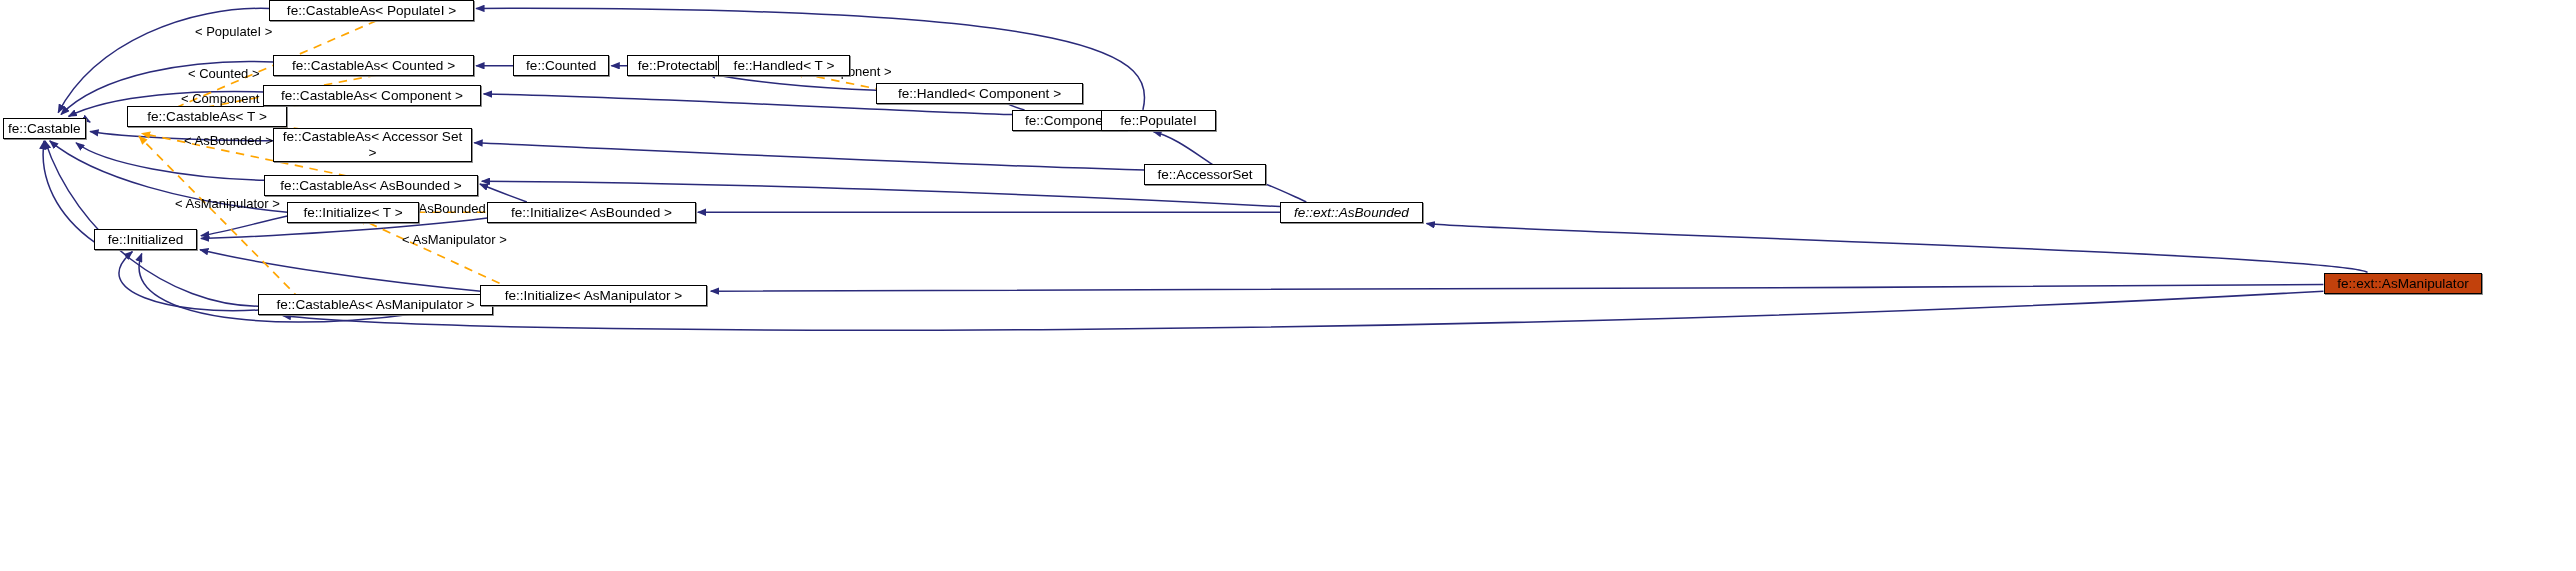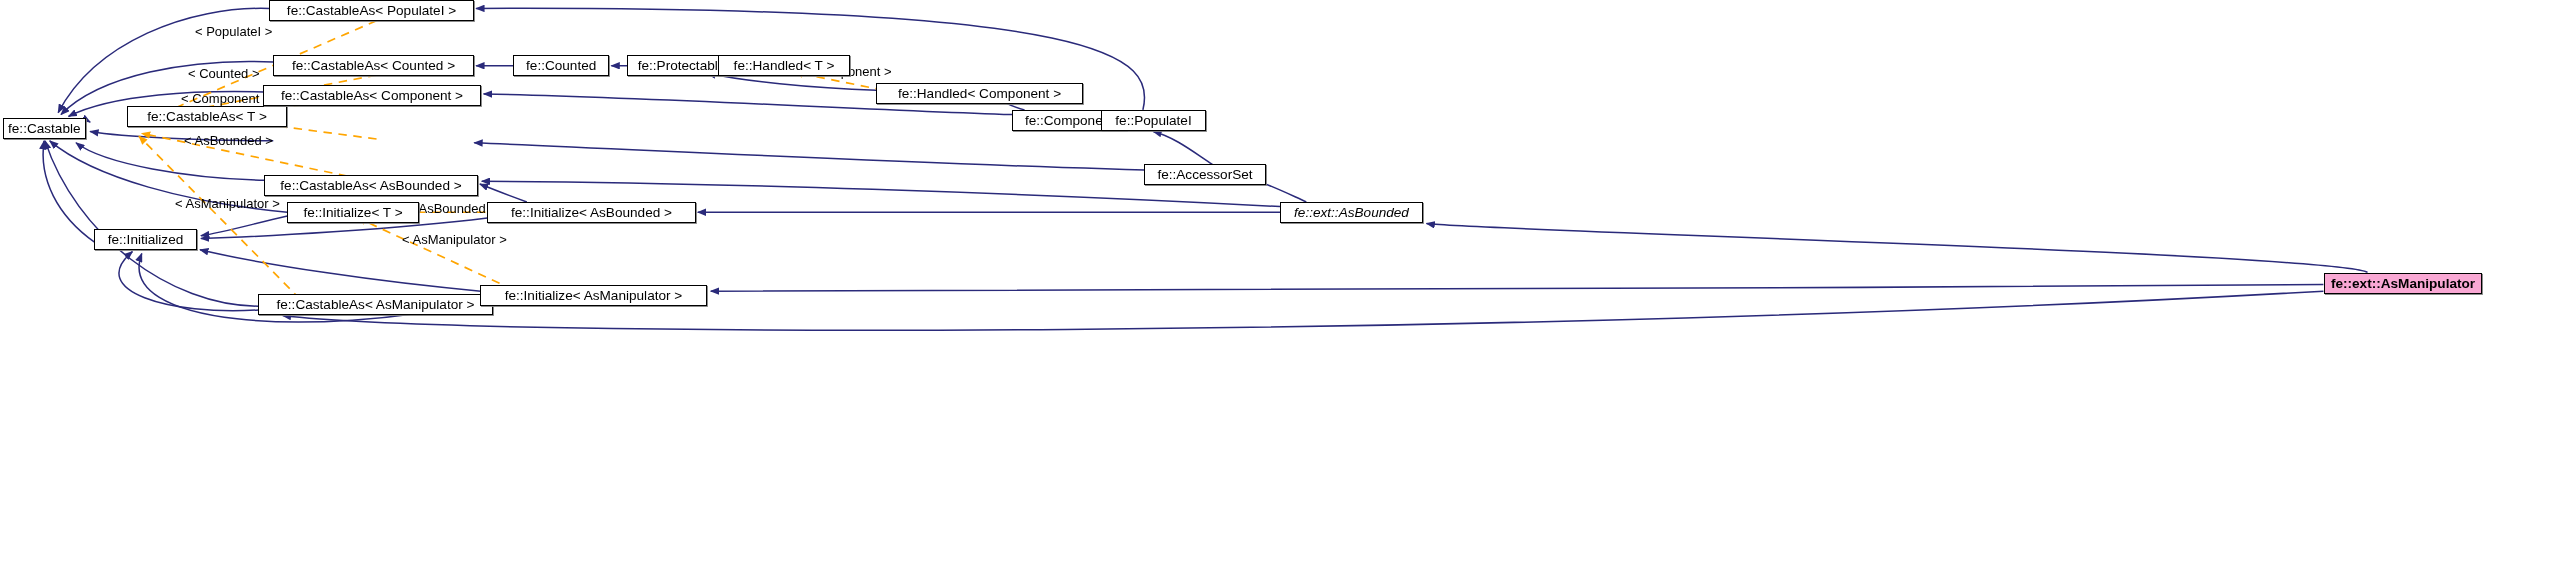--- a/index.html
+++ b/index.html
@@ -24,23 +24,23 @@
     display:flex;
     align-items:center;
     justify-content:center;
     text-align:center;
     white-space:nowrap;
     padding:0 5.6px;
     z-index:5;
     box-shadow:0.9px 0.9px 0 0 #808080;
   }
   .node.current{
-    background:#f9a8d4;
+    background:#c2410c;
     border-color:#000000;
-    font-weight:700;
+    font-weight:400;
   }
   .node.multiline{white-space:normal;line-height:1.18;}
   .edgelabel{
     position:absolute;
     font-size:13px;
     color:#000000;
     white-space:nowrap;
     background:transparent;
     z-index:4;
   }
@@ -131,20 +131,23 @@
   </div>
 
   <div class="node" style="left:273px;top:55px;width:201px;height:20.7px;">
     <span>fe::CastableAs&lt; Counted &gt;</span>
   </div>
 
   <div class="node" style="left:263px;top:85px;width:218px;height:20.7px;">
     <span>fe::CastableAs&lt; Component &gt;</span>
   </div>
 
+  <div class="node multiline" style="left:273px;top:128px;width:199px;height:34px;">
+    <span>fe::CastableAs&lt; Accessor Set &gt;</span>
+  </div>
 
   <div class="node" style="left:264px;top:175px;width:214px;height:20.7px;">
     <span>fe::CastableAs&lt; AsBounded &gt;</span>
   </div>
 
   <div class="node" style="left:258px;top:294px;width:235px;height:20.7px;">
     <span>fe::CastableAs&lt; AsManipulator &gt;</span>
   </div>
 
   <div class="node" style="left:287px;top:202px;width:132px;height:20.7px;">
@@ -176,21 +179,21 @@
   </div>
 
   <div class="node" style="left:876px;top:83px;width:207px;height:20.7px;">
     <span>fe::Handled&lt; Component &gt;</span>
   </div>
 
   <div class="node" style="left:1012px;top:110px;width:115px;height:20.7px;">
     <span>fe::Component</span>
   </div>
 
-  <div class="node" style="left:1101px;top:110px;width:105px;height:20.7px;">
+  <div class="node" style="left:1101px;top:110px;width:115px;height:20.7px;">
     <span>fe::PopulateI</span>
   </div>
 
   <div class="node" style="left:1144px;top:164px;width:122px;height:20.7px;">
     <span>fe::AccessorSet</span>
   </div>
 
   <div class="node" style="left:1280px;top:202px;width:143px;height:20.7px;font-style:italic;">
     <span>fe::ext::AsBounded</span>
   </div>

